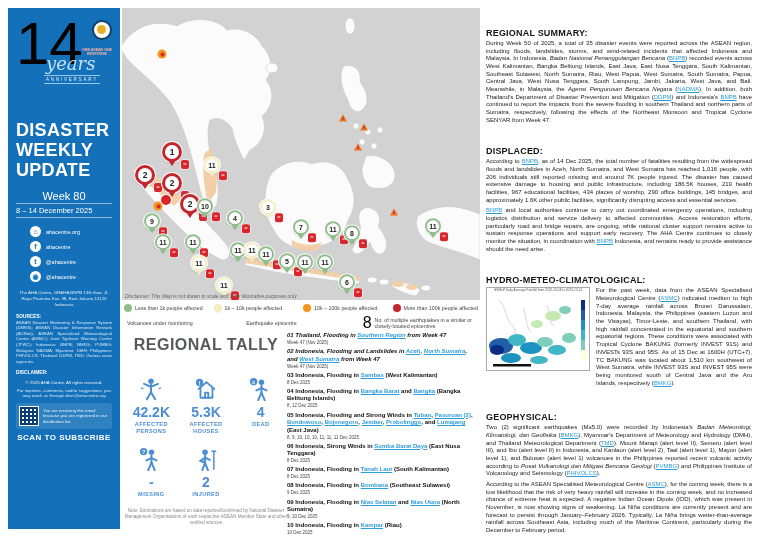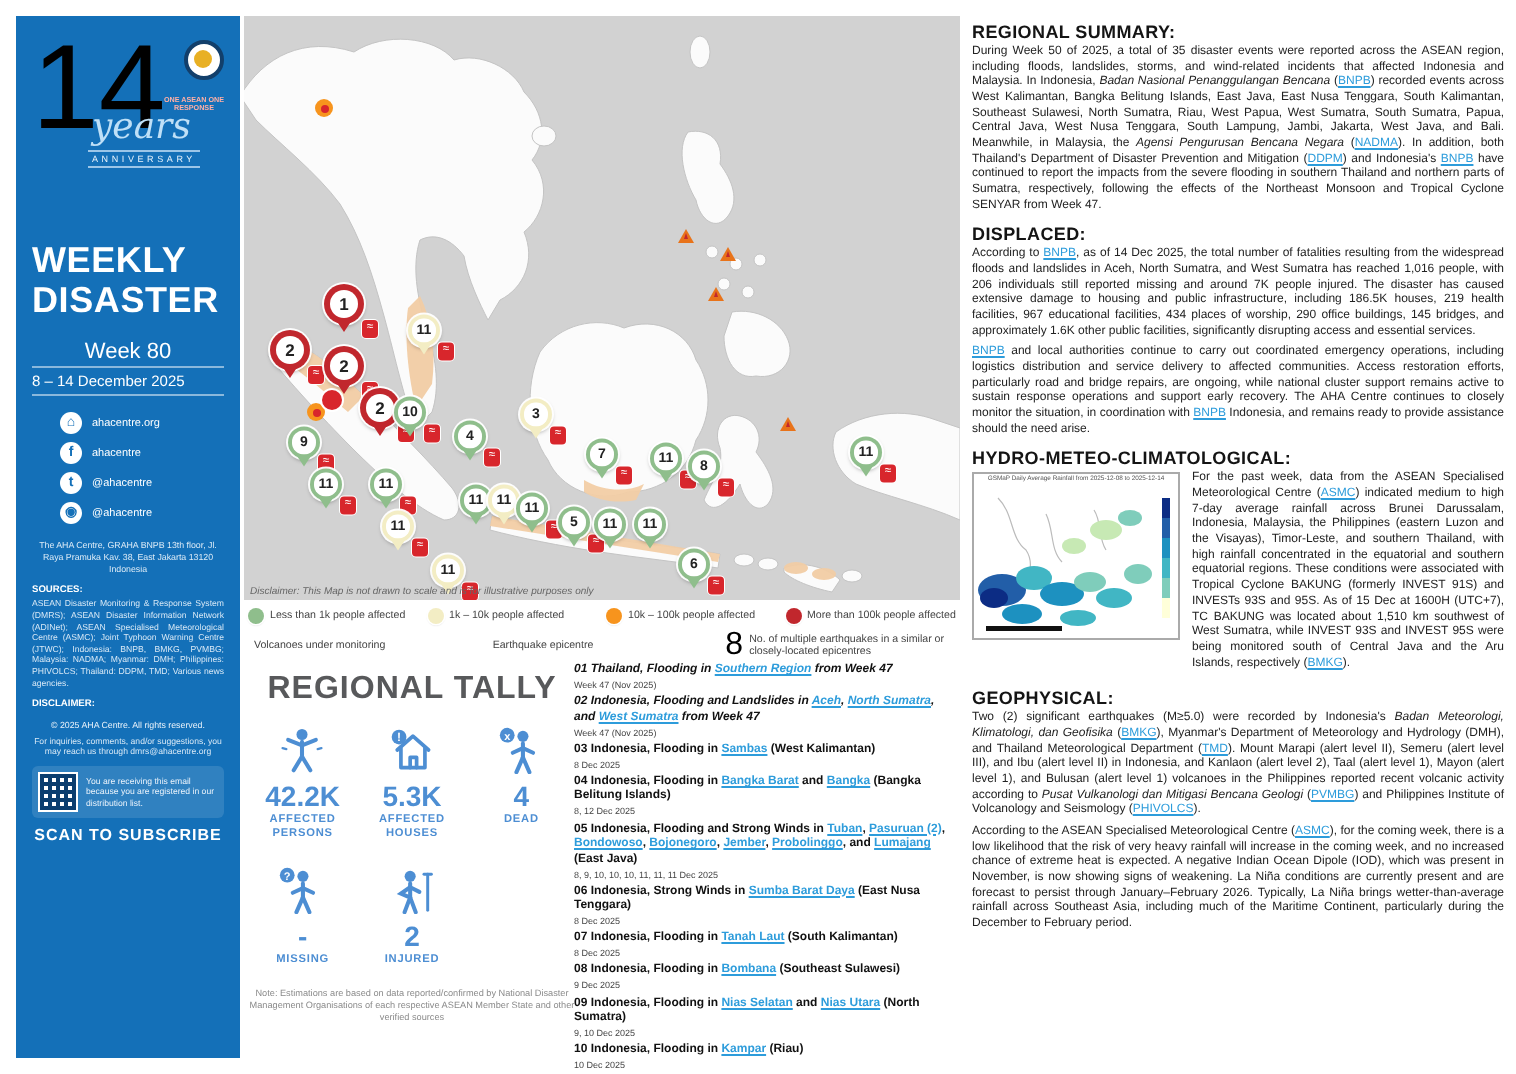--- a/index.html
+++ b/index.html
@@ -56,62 +56,63 @@
   .legend{position:absolute;left:124px;top:302px;width:354px;}
   .lrow{display:flex;align-items:center;gap:4px;margin-top:2px;}
   .litem{display:flex;align-items:center;gap:3px;flex:1;}
   .lpin{width:8px;height:8px;border-radius:50%;box-shadow:0 0 0 .8px #fff, 0 .5px 1px rgba(0,0,0,.3);flex:0 0 auto;}
   .litem.green .lpin{background:#8FBE8C;} .litem.cream .lpin{background:#F3EDC4;}
   .litem.orange .lpin{background:#F7941D;} .litem.red .lpin{background:#C1272D;}
   .llabel{font-size:5.3px;color:#444;}
   .lic{flex:0 0 auto;}
   
   .tally{position:absolute;left:124px;top:336px;width:164px;}
-  .tally h2{font-size:16px;font-weight:bold;color:#58595B;margin:0 0 8px;letter-spacing:.5px;text-align:center;}
+  .tally h2{font-size:16px;font-weight:bold;color:#58595B;margin:0 0 22px;letter-spacing:.5px;text-align:center;}
   .tgrid{display:grid;grid-template-columns:1fr 1fr 1fr;row-gap:10px;}
   .titem{text-align:center;}
   .ticon{height:26px;display:flex;align-items:center;justify-content:center;}
   .ticon svg{display:none;}
   .titem.ic-affected .i-affected,.titem.ic-displaced .i-displaced,.titem.ic-houses .i-houses,
   .titem.ic-dead .i-dead,.titem.ic-missing .i-missing,.titem.ic-injured .i-injured{display:block;}
   .tvalue{font-size:14px;font-weight:bold;color:#4D8ED3;margin-top:2px;}
   .tlabel{font-size:5.6px;font-weight:bold;color:#4D8ED3;letter-spacing:.4px;line-height:1.3;margin-top:1px;}
   .tnote{font-size:4.6px;color:#8a8a8a;text-align:center;line-height:1.35;margin:10px 0 0;}
   
   .events{position:absolute;left:287px;top:332px;width:192px;}
   .event{font-size:6px;font-weight:bold;color:#111;line-height:1.25;margin-bottom:2.5px;}
   .event.major{font-style:italic;}
   .edate{font-size:4.5px;font-weight:normal;font-style:normal;color:#444;margin-top:.5px;}
   .lk{color:#2D9CDB;text-decoration:underline;}
   .it{font-style:italic;}
   
   .rightcol{position:absolute;left:486px;top:6px;width:266px;}
-  .rightcol h3{font-size:9px;font-weight:bold;color:#141414;margin:5px 0 2px;letter-spacing:.2px;}
+  .rightcol h3{font-size:9px;font-weight:bold;color:#141414;margin:22px 0 2px;letter-spacing:.2px;}
   .para{font-size:6px;line-height:1.28;text-align:justify;color:#222;margin:0 0 3px;}
   .hydrowrap{display:flex;gap:6px;align-items:flex-start;}
   .minimap{position:relative;width:104px;height:84px;background:#fff;border:1px solid #aaa;box-sizing:border-box;flex:0 0 auto;}
   .minimap .cap{position:absolute;top:1px;left:2px;right:2px;font-size:3.2px;color:#555;text-align:center;line-height:1.1;}
   .hydrotext{flex:1;}
 </style>
 </head>
 <body>
 
 <div class="page">
 
   <aside class="sidebar">
     <div class="logoarea">
       <div class="big14">14</div>
       <div class="years">years</div>
       <div class="anniv">ANNIVERSARY</div>
       <div class="ahalogo"></div>
       <div class="tagline">ONE ASEAN ONE RESPONSE</div>
     </div>
     <div class="sbtitle">
+      <div>DISASTER</div>
       <div>WEEKLY</div>
-      <div>DISASTER</div>
+      <div>UPDATE</div>
     </div>
     <div class="week">Week 80</div>
     <div class="daterange">8 – 14 December 2025</div>
     <div class="socials">
 
     <div class="social ic-home">
           <span class="sicon">⌂</span>
           <span class="slabel">ahacentre.org</span>
         </div>
         <div class="social ic-facebook">

